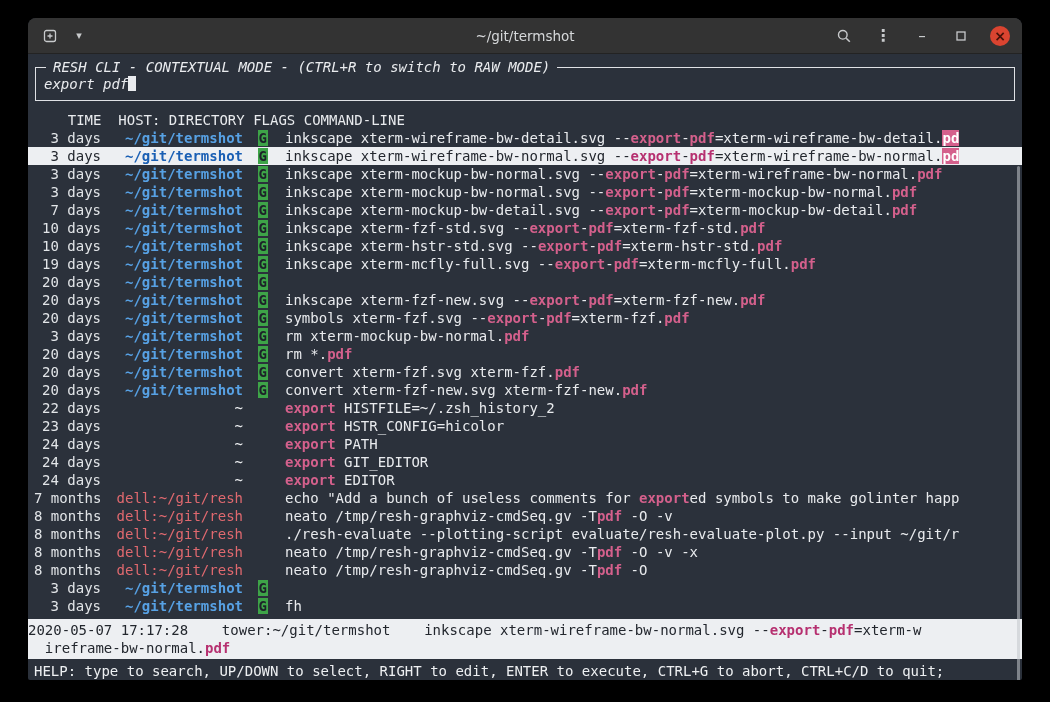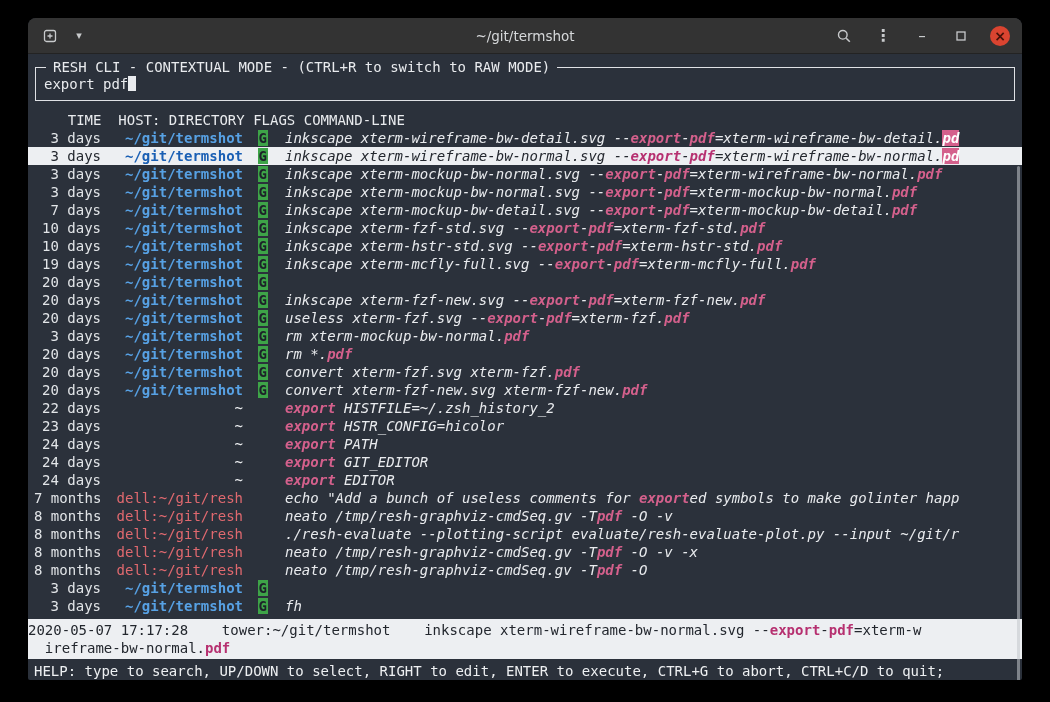--- a/index.html
+++ b/index.html
@@ -27,38 +27,38 @@
   .tb-btn svg { display: block; }
   .glyph-caret { font-size: 11px; color: #c8cacc; }
   .glyph-kebab { font-size: 16px; font-weight: bold; color: #c8cacc; }
   .glyph-min { font-size: 15px; color: #c8cacc; }
   .close-btn { width: 20px; height: 20px; border-radius: 50%; background: var(--close-red, #da4430); }
   .close-btn .x { font-size: 14px; font-weight: bold; color: #451109; line-height: 20px; }
 
   
   .terminal { position: relative; height: 626px; padding: 4px 6px; line-height: 18px; }
 
-  .search-box { position: relative; margin: 9px 1px 2px; border: 1px solid #dfe1e5; padding: 7px 8px; }
+  .search-box { position: relative; margin: 9px 1px 2px; border: 1px solid #dfe1e5; padding: 7px 8px; font-style: italic; }
   .search-box-title { position: absolute; top: -10px; left: 10px; background: var(--term-bg, #2b313b); padding: 0 7px; white-space: pre; }
   .search-query { white-space: pre; }
   .cursor { display: inline-block; width: 8px; height: 15px; background: #e9ebee; vertical-align: -2px; }
 
   .table-header { margin-top: 10px; }
   .table-header span { white-space: pre; text-underline-offset: 3px; }
 
   .rows { margin: 0 -6px; }
   .row { display: flex; height: 18px; padding: 0 6px; white-space: pre; }
   .c-time { flex: none; width: 67px; text-align: right; color: #e2e5e8; overflow: hidden; }
   .c-host { flex: none; width: 134px; margin-left: 8px; text-align: right; overflow: hidden; }
   .host-local { color: var(--host-blue, #57a1e4); font-weight: bold; }
   .host-remote { color: var(--remote-red, #e0696f); }
   .host-home { color: #e9ebee; }
   .c-flag { flex: none; width: 17px; margin-left: 8px; text-align: right; }
   .gflag { background: var(--flag-green, #3ea448); color: #1d2229; font-weight: bold; padding: 0 1px; }
-  .c-cmd { flex: 1; margin-left: 17px; overflow: hidden; white-space: pre; font-style: italic; }
+  .c-cmd { flex: 1; margin-left: 17px; overflow: hidden; white-space: pre; }
   .hl { color: var(--accent, #d4608c); font-weight: bold; }
   .tail { background: var(--accent, #d4608c); color: #ffffff; font-weight: bold; }
 
   .row.selected { background: var(--sel-bg, #edeff2); }
   .row.selected .c-time, .row.selected .c-cmd, .row.selected .host-home { color: #23272e; }
   .row.selected .host-local { color: #1a5fb4; }
   .row.selected .hl { color: var(--accent-dark, #b63070); }
 
   .status-bar { margin: 4px -6px 0; background: var(--sel-bg, #edeff2); color: #23272e; padding: 2px 0; }
   .status-line { height: 18px; white-space: pre; overflow: hidden; }
@@ -126,21 +126,21 @@
         <div class="row"><span class="c-time">3 days</span><span class="c-host host-local">~/git/termshot</span><span class="c-flag"><span class="gflag">G</span></span><span class="c-cmd"><span>inkscape xterm-wireframe-bw-detail.svg --</span><span class="hl">export</span><span>-</span><span class="hl">pdf</span><span>=xterm-wireframe-bw-detail.</span><span class="tail">pd</span></span></div>
         <div class="row selected"><span class="c-time">3 days</span><span class="c-host host-local">~/git/termshot</span><span class="c-flag"><span class="gflag">G</span></span><span class="c-cmd"><span>inkscape xterm-wireframe-bw-normal.svg --</span><span class="hl">export</span><span>-</span><span class="hl">pdf</span><span>=xterm-wireframe-bw-normal.</span><span class="tail">pd</span></span></div>
         <div class="row"><span class="c-time">3 days</span><span class="c-host host-local">~/git/termshot</span><span class="c-flag"><span class="gflag">G</span></span><span class="c-cmd"><span>inkscape xterm-mockup-bw-normal.svg --</span><span class="hl">export</span><span>-</span><span class="hl">pdf</span><span>=xterm-wireframe-bw-normal.</span><span class="hl">pdf</span></span></div>
         <div class="row"><span class="c-time">3 days</span><span class="c-host host-local">~/git/termshot</span><span class="c-flag"><span class="gflag">G</span></span><span class="c-cmd"><span>inkscape xterm-mockup-bw-normal.svg --</span><span class="hl">export</span><span>-</span><span class="hl">pdf</span><span>=xterm-mockup-bw-normal.</span><span class="hl">pdf</span></span></div>
         <div class="row"><span class="c-time">7 days</span><span class="c-host host-local">~/git/termshot</span><span class="c-flag"><span class="gflag">G</span></span><span class="c-cmd"><span>inkscape xterm-mockup-bw-detail.svg --</span><span class="hl">export</span><span>-</span><span class="hl">pdf</span><span>=xterm-mockup-bw-detail.</span><span class="hl">pdf</span></span></div>
         <div class="row"><span class="c-time">10 days</span><span class="c-host host-local">~/git/termshot</span><span class="c-flag"><span class="gflag">G</span></span><span class="c-cmd"><span>inkscape xterm-fzf-std.svg --</span><span class="hl">export</span><span>-</span><span class="hl">pdf</span><span>=xterm-fzf-std.</span><span class="hl">pdf</span></span></div>
         <div class="row"><span class="c-time">10 days</span><span class="c-host host-local">~/git/termshot</span><span class="c-flag"><span class="gflag">G</span></span><span class="c-cmd"><span>inkscape xterm-hstr-std.svg --</span><span class="hl">export</span><span>-</span><span class="hl">pdf</span><span>=xterm-hstr-std.</span><span class="hl">pdf</span></span></div>
         <div class="row"><span class="c-time">19 days</span><span class="c-host host-local">~/git/termshot</span><span class="c-flag"><span class="gflag">G</span></span><span class="c-cmd"><span>inkscape xterm-mcfly-full.svg --</span><span class="hl">export</span><span>-</span><span class="hl">pdf</span><span>=xterm-mcfly-full.</span><span class="hl">pdf</span></span></div>
         <div class="row"><span class="c-time">20 days</span><span class="c-host host-local">~/git/termshot</span><span class="c-flag"><span class="gflag">G</span></span></div>
         <div class="row"><span class="c-time">20 days</span><span class="c-host host-local">~/git/termshot</span><span class="c-flag"><span class="gflag">G</span></span><span class="c-cmd"><span>inkscape xterm-fzf-new.svg --</span><span class="hl">export</span><span>-</span><span class="hl">pdf</span><span>=xterm-fzf-new.</span><span class="hl">pdf</span></span></div>
-        <div class="row"><span class="c-time">20 days</span><span class="c-host host-local">~/git/termshot</span><span class="c-flag"><span class="gflag">G</span></span><span class="c-cmd"><span>useless xterm-fzf.svg --</span><span class="hl">export</span><span>-</span><span class="hl">pdf</span><span>=xterm-fzf.</span><span class="hl">pdf</span></span></div>
+        <div class="row"><span class="c-time">20 days</span><span class="c-host host-local">~/git/termshot</span><span class="c-flag"><span class="gflag">G</span></span><span class="c-cmd"><span>symbols xterm-fzf.svg --</span><span class="hl">export</span><span>-</span><span class="hl">pdf</span><span>=xterm-fzf.</span><span class="hl">pdf</span></span></div>
         <div class="row"><span class="c-time">3 days</span><span class="c-host host-local">~/git/termshot</span><span class="c-flag"><span class="gflag">G</span></span><span class="c-cmd"><span>rm xterm-mockup-bw-normal.</span><span class="hl">pdf</span></span></div>
         <div class="row"><span class="c-time">20 days</span><span class="c-host host-local">~/git/termshot</span><span class="c-flag"><span class="gflag">G</span></span><span class="c-cmd"><span>rm *.</span><span class="hl">pdf</span></span></div>
         <div class="row"><span class="c-time">20 days</span><span class="c-host host-local">~/git/termshot</span><span class="c-flag"><span class="gflag">G</span></span><span class="c-cmd"><span>convert xterm-fzf.svg xterm-fzf.</span><span class="hl">pdf</span></span></div>
         <div class="row"><span class="c-time">20 days</span><span class="c-host host-local">~/git/termshot</span><span class="c-flag"><span class="gflag">G</span></span><span class="c-cmd"><span>convert xterm-fzf-new.svg xterm-fzf-new.</span><span class="hl">pdf</span></span></div>
         <div class="row"><span class="c-time">22 days</span><span class="c-host host-home">~</span><span class="c-flag"></span><span class="c-cmd"><span class="hl">export</span><span> HISTFILE=~/.zsh_history_2</span></span></div>
         <div class="row"><span class="c-time">23 days</span><span class="c-host host-home">~</span><span class="c-flag"></span><span class="c-cmd"><span class="hl">export</span><span> HSTR_CONFIG=hicolor</span></span></div>
         <div class="row"><span class="c-time">24 days</span><span class="c-host host-home">~</span><span class="c-flag"></span><span class="c-cmd"><span class="hl">export</span><span> PATH</span></span></div>
         <div class="row"><span class="c-time">24 days</span><span class="c-host host-home">~</span><span class="c-flag"></span><span class="c-cmd"><span class="hl">export</span><span> GIT_EDITOR</span></span></div>
         <div class="row"><span class="c-time">24 days</span><span class="c-host host-home">~</span><span class="c-flag"></span><span class="c-cmd"><span class="hl">export</span><span> EDITOR</span></span></div>
         <div class="row"><span class="c-time">7 months</span><span class="c-host host-remote">dell:~/git/resh</span><span class="c-flag"></span><span class="c-cmd"><span>echo "Add a bunch of useless comments for </span><span class="hl">export</span><span>ed symbols to make golinter happ</span></span></div>

